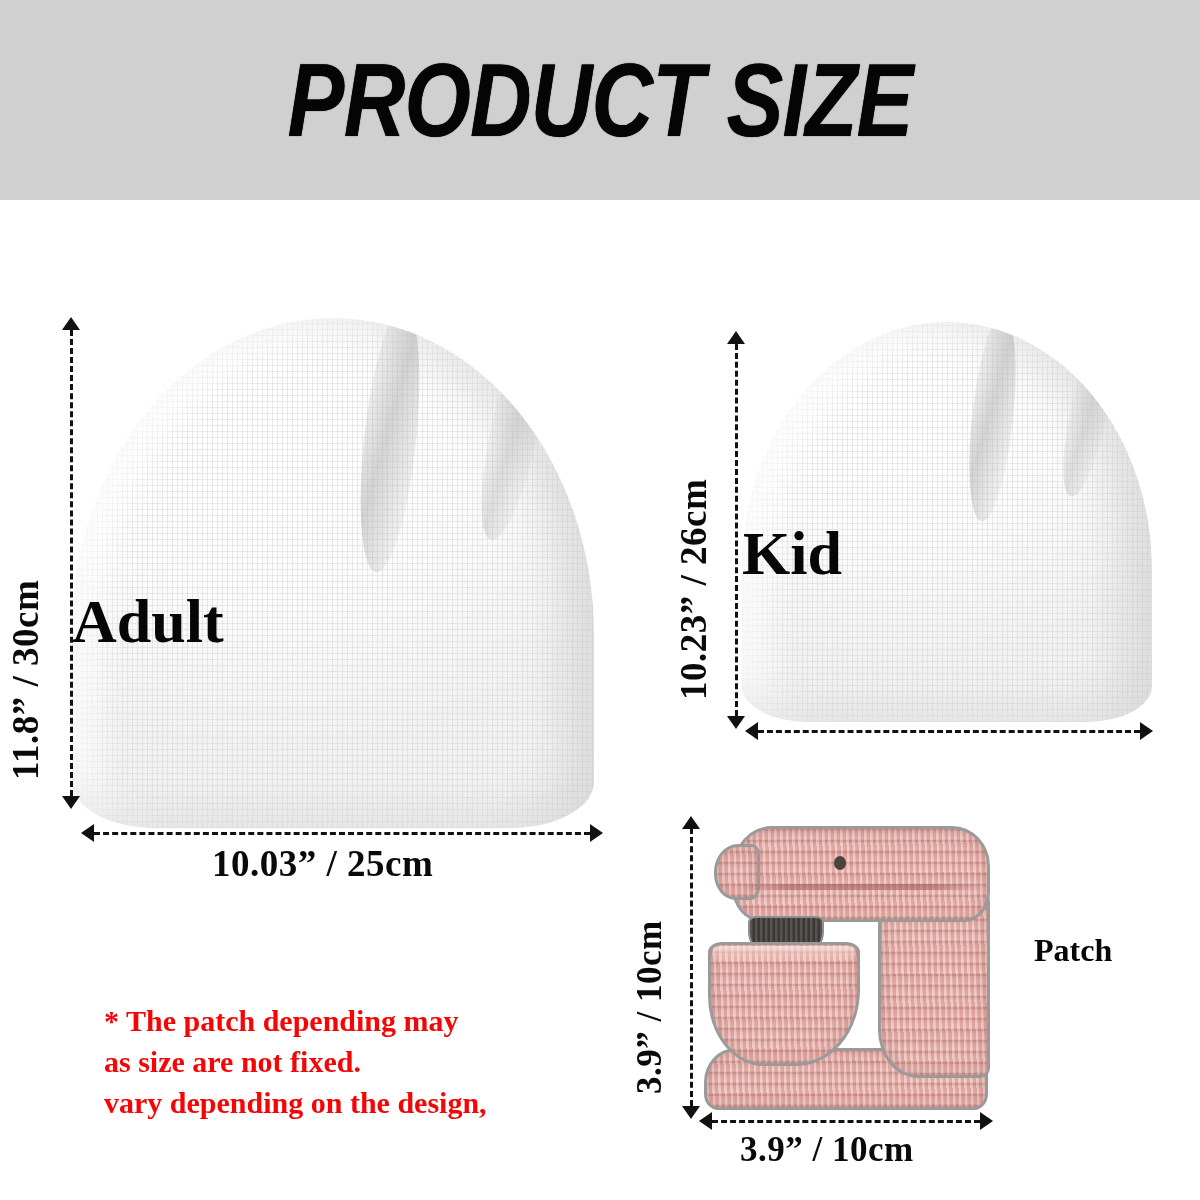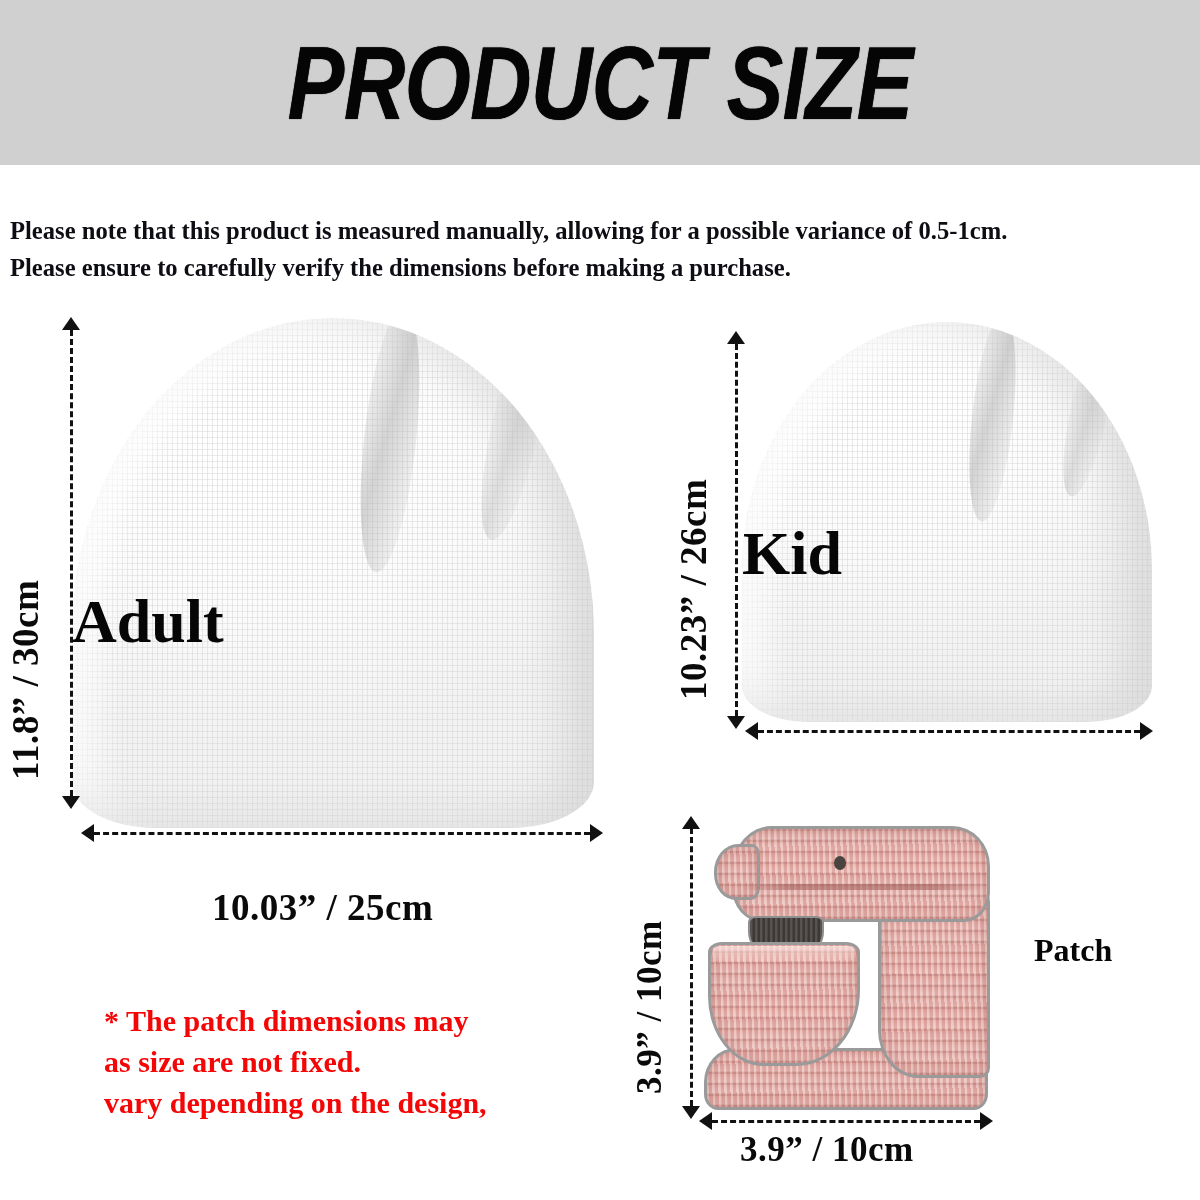--- a/index.html
+++ b/index.html
@@ -7,21 +7,21 @@
     width:1200px;height:1200px;
     background:#ffffff;
     font-family:"Liberation Serif", serif;
     overflow:hidden;
     position:relative;
   }
   .page{position:relative;width:1200px;height:1200px;}
 
   
   .header-band{
-    position:absolute;left:0;top:0;width:1200px;height:165px;
+    position:absolute;left:0;top:0;width:1200px;height:200px;
     background:#d0d0d0;
     display:flex;align-items:center;justify-content:center;
   }
   .header-title{
     font-family:"Liberation Sans", sans-serif;
     font-weight:700;font-style:italic;
     font-size:104px;line-height:1;
     letter-spacing:-1px;
     color:#050505;
     transform:scaleX(0.82);
@@ -158,38 +158,34 @@
 </style>
 </head>
 <body>
 
 <div class="page">
 
   <div class="header-band">
     <div class="header-title">PRODUCT SIZE</div>
   </div>
 
-  <div class="note-block">
-    <div class="note-line">Please note that this product is measured manually, allowing for a possible variance of 0.5-1cm.</div>
-    <div class="note-line">Please ensure to carefully verify the dimensions before making a purchase.</div>
-  </div>
 
   <div class="beanie" style="left:72px;top:318px;width:522px;height:510px;">
     <div class="beanie-text" style="top:268px;font-size:62px;">Adult</div>
   </div>
 
   <div class="dim-v" style="left:70px;top:330px;height:466px;"></div>
   <div class="arw arw-up" style="left:62px;top:317px;"></div>
   <div class="arw arw-dn" style="left:62px;top:796px;"></div>
   <div class="dim-label vert" style="left:4px;top:780px;font-size:37px;">11.8” / 30cm</div>
 
   <div class="dim-h" style="left:94px;top:832px;width:496px;"></div>
   <div class="arw arw-lf" style="left:81px;top:824px;"></div>
   <div class="arw arw-rt" style="left:590px;top:824px;"></div>
-  <div class="dim-label" style="left:212px;top:842px;font-size:37px;margin-top:44px;">10.03” / 25cm</div>
+  <div class="dim-label" style="left:212px;top:842px;font-size:37px;">10.03” / 25cm</div>
 
   <div class="beanie" style="left:742px;top:322px;width:410px;height:400px;">
     <div class="beanie-text" style="top:196px;font-size:62px;">Kid</div>
   </div>
 
   <div class="dim-v" style="left:735px;top:344px;height:372px;"></div>
   <div class="arw arw-up" style="left:727px;top:331px;"></div>
   <div class="arw arw-dn" style="left:727px;top:716px;"></div>
   <div class="dim-label vert" style="left:672px;top:700px;font-size:37px;">10.23” / 26cm</div>
 
@@ -242,18 +238,18 @@
   <div class="arw arw-up" style="left:682px;top:816px;"></div>
   <div class="arw arw-dn" style="left:682px;top:1106px;"></div>
   <div class="dim-label vert" style="left:630px;top:1094px;font-size:35px;">3.9” / 10cm</div>
 
   <div class="dim-h" style="left:712px;top:1120px;width:268px;"></div>
   <div class="arw arw-lf" style="left:699px;top:1112px;"></div>
   <div class="arw arw-rt" style="left:980px;top:1112px;"></div>
   <div class="dim-label" style="left:740px;top:1130px;font-size:35px;">3.9” / 10cm</div>
 
   <div class="caution" style="left:104px;top:1000px;">
-    <div>* The patch dimensions may</div>
+    <div>* The patch depending may</div>
     <div>as size are not fixed.</div>
     <div>vary depending on the design,</div>
   </div>
 
 </div>
 
 </body></html>

